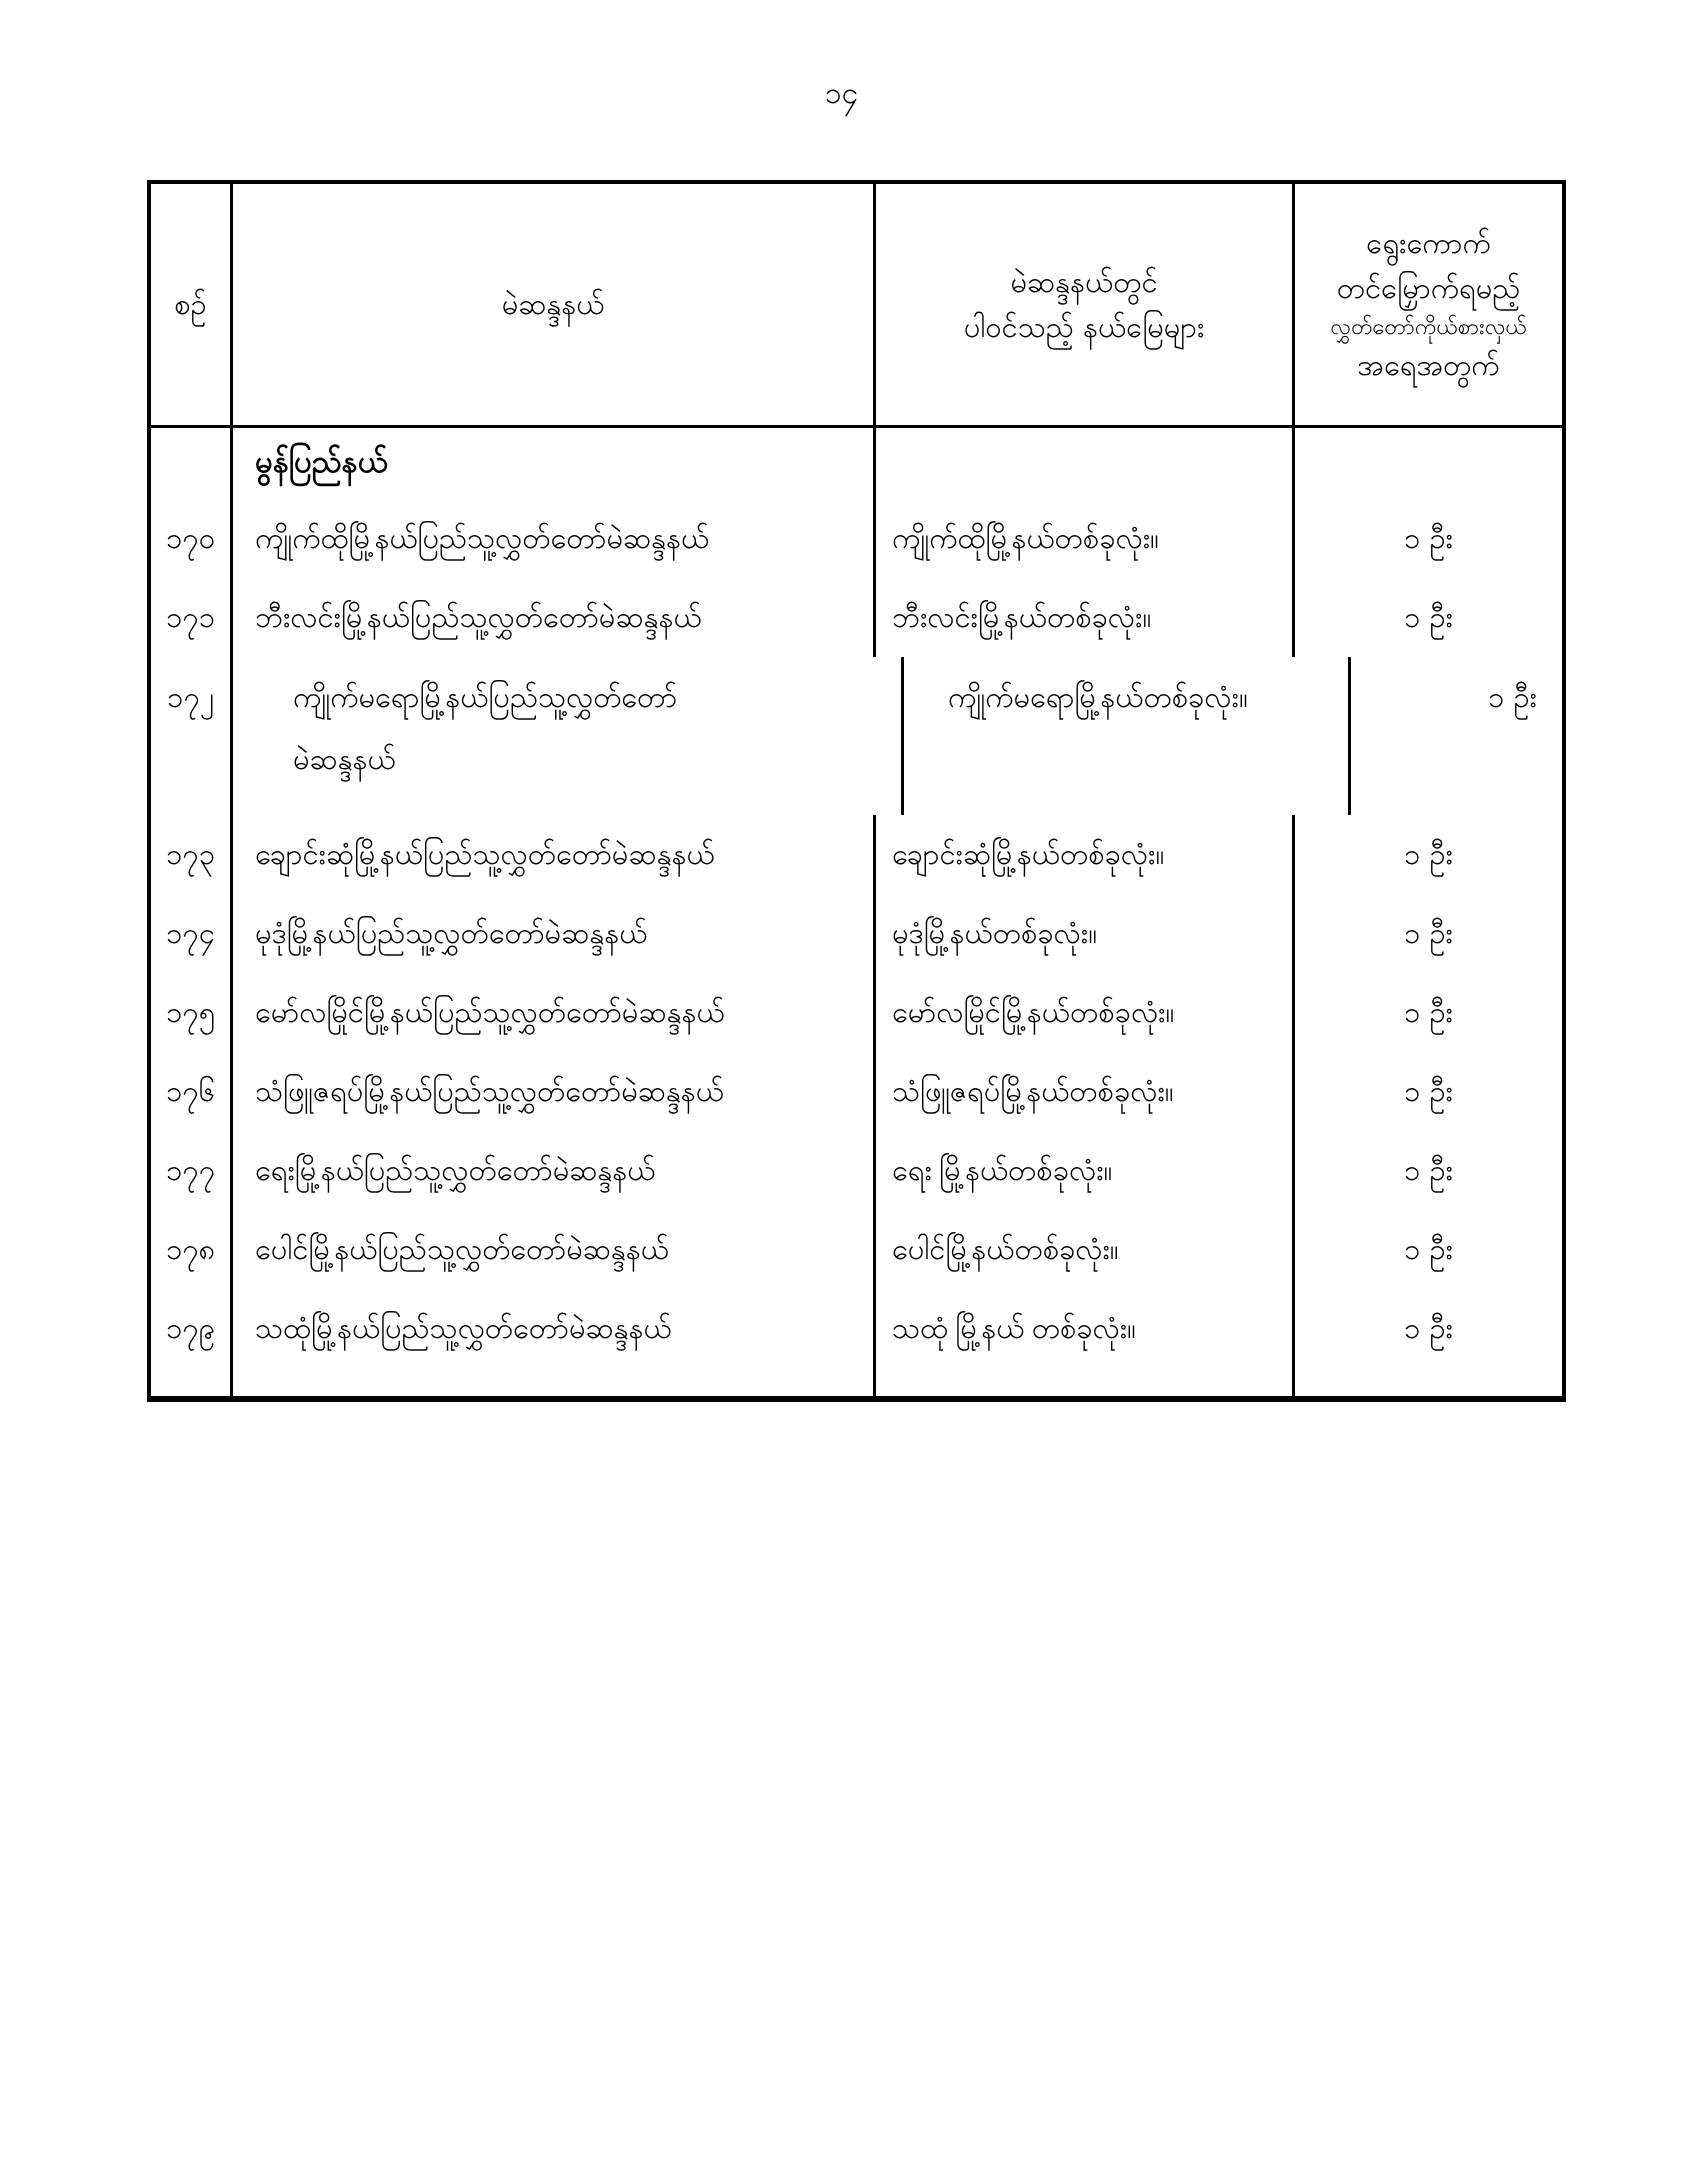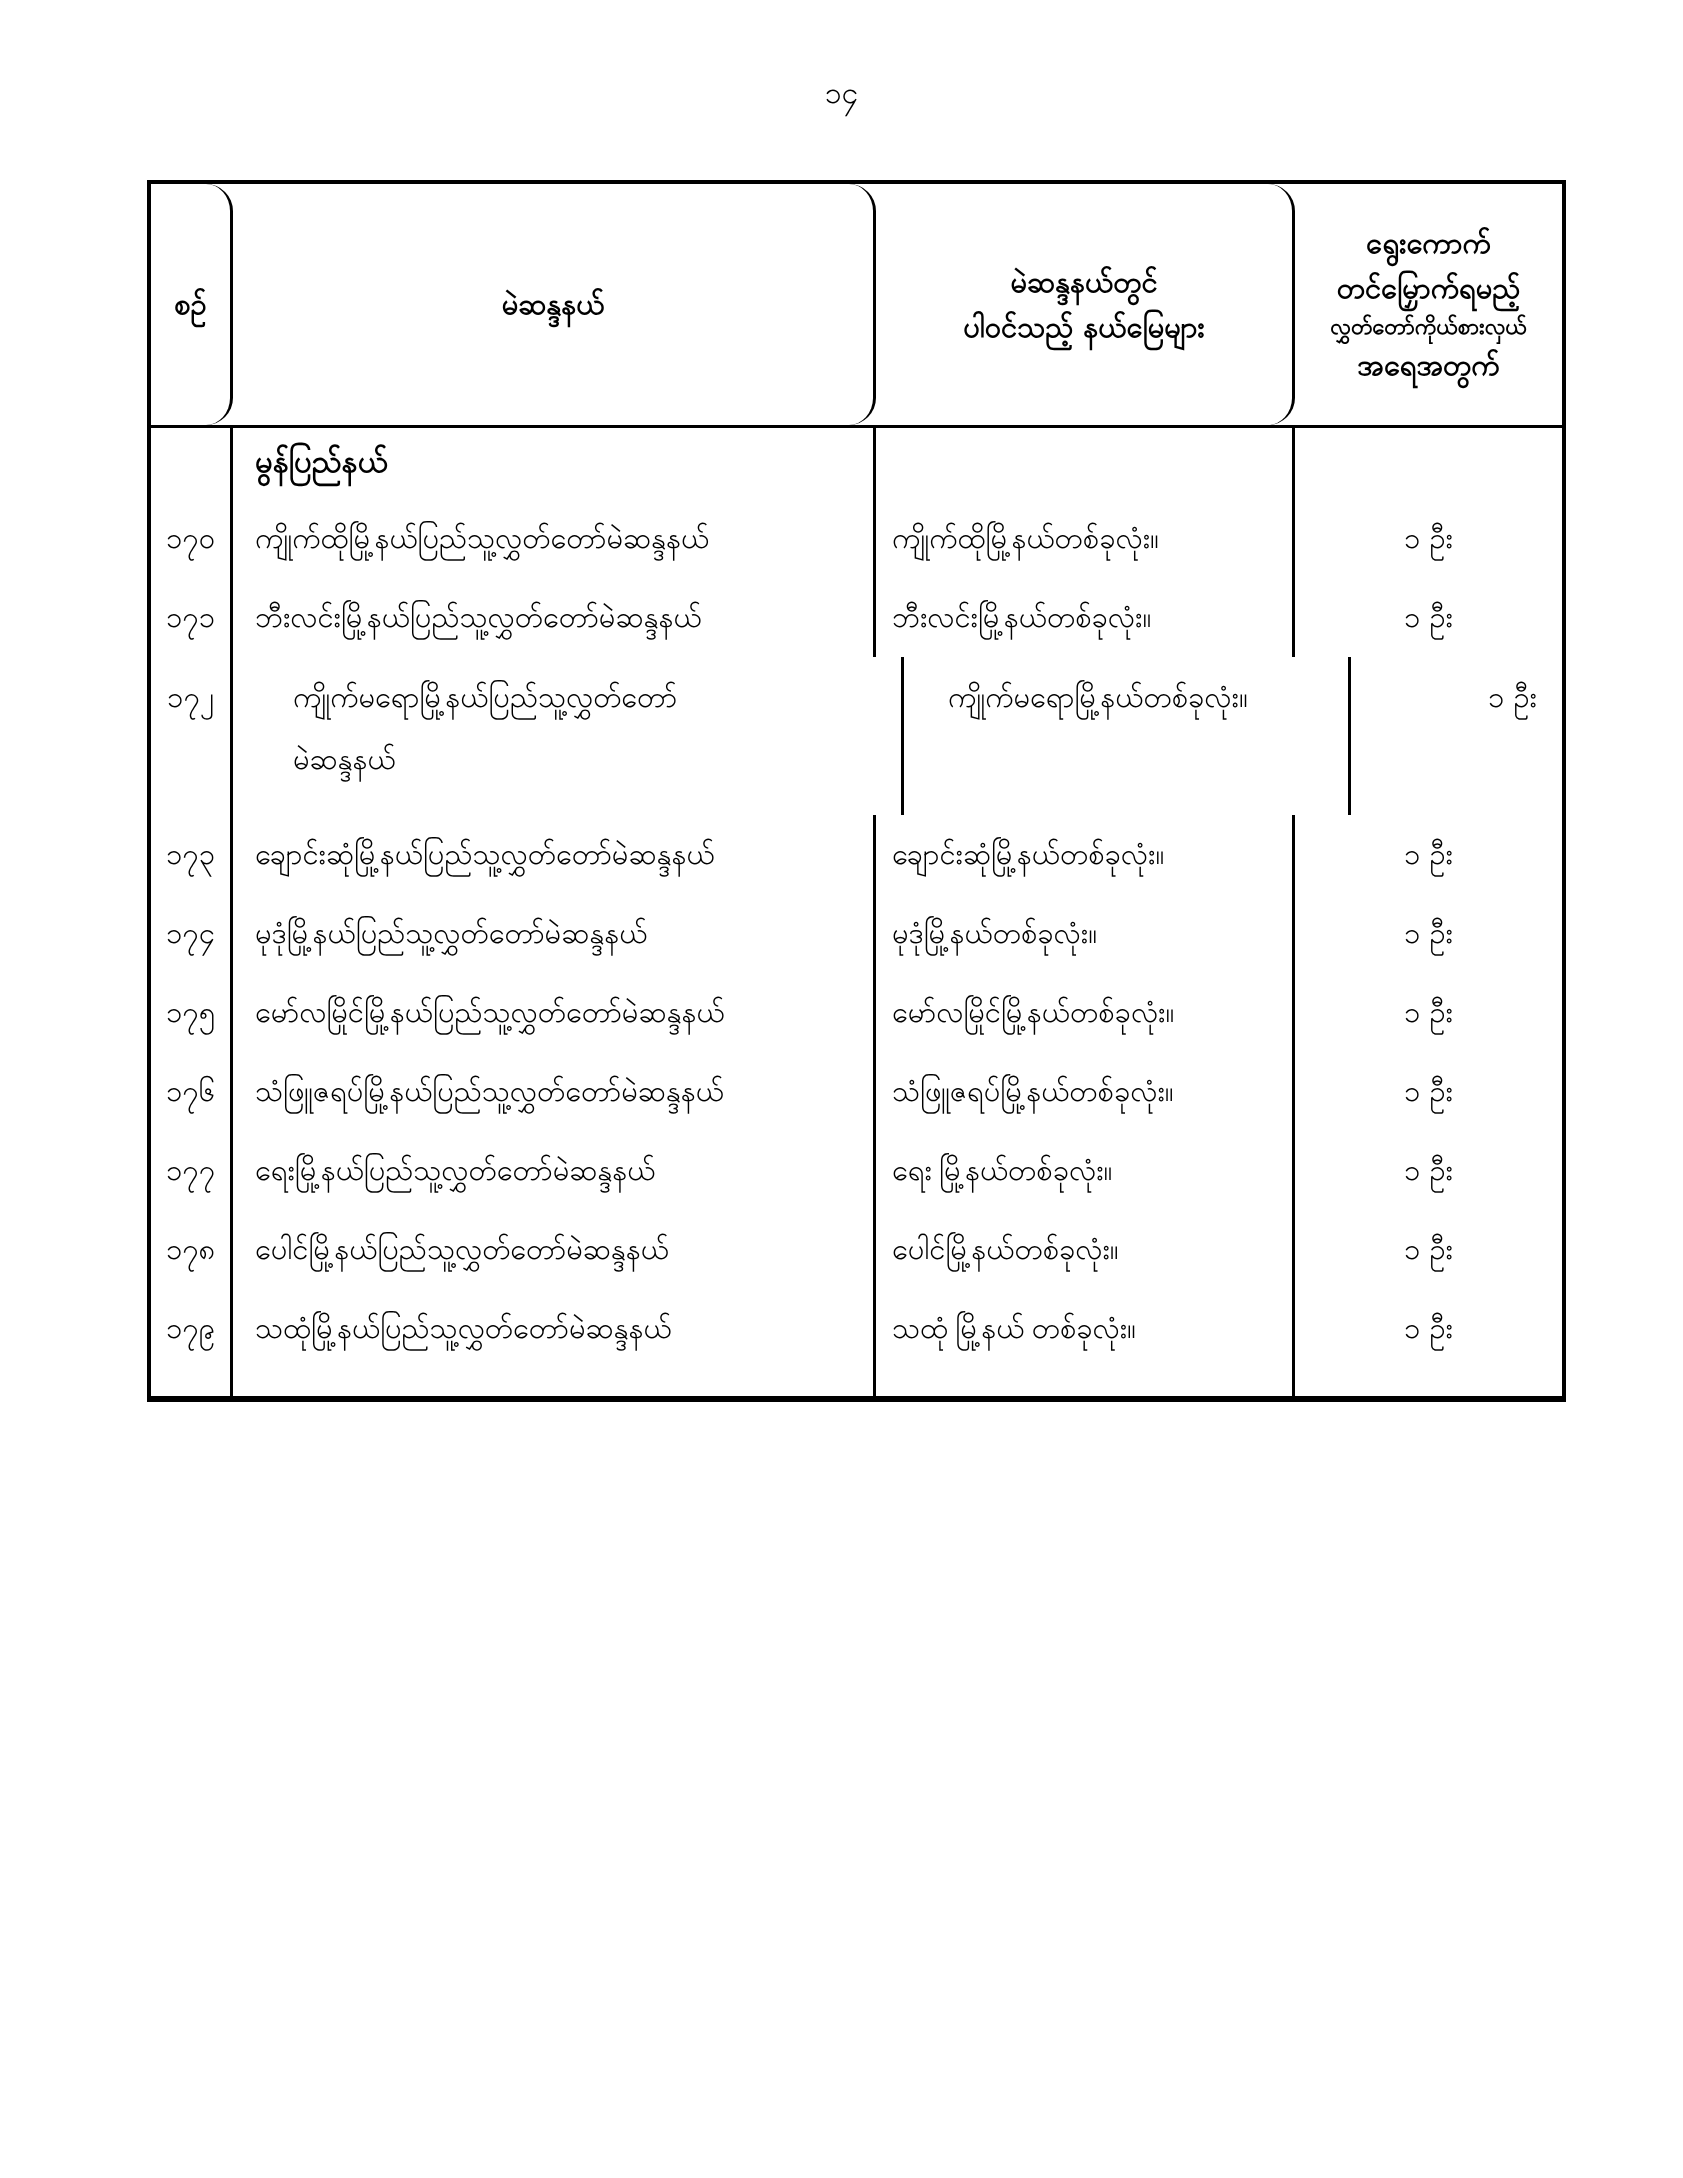--- a/index.html
+++ b/index.html
@@ -48,25 +48,24 @@
   }
   
   .thead { border-bottom: 3px solid #000000; }
   .thead .cell {
     min-height: 241px;
     display: flex;
     flex-direction: column;
     align-items: center;
     justify-content: center;
     text-align: center;
-    font-weight: bold;
+    font-weight: normal;
     font-size: 29px;
     line-height: 1.55;
     padding: 4px 2px;
-    border-radius: 27px;
   }
   .thead .hline-small {
     font-size: 22px;
     line-height: 1.5;
   }
   
   .section-row { min-height: 71px; }
   .section-row .cell {
     display: flex;
     align-items: center;

